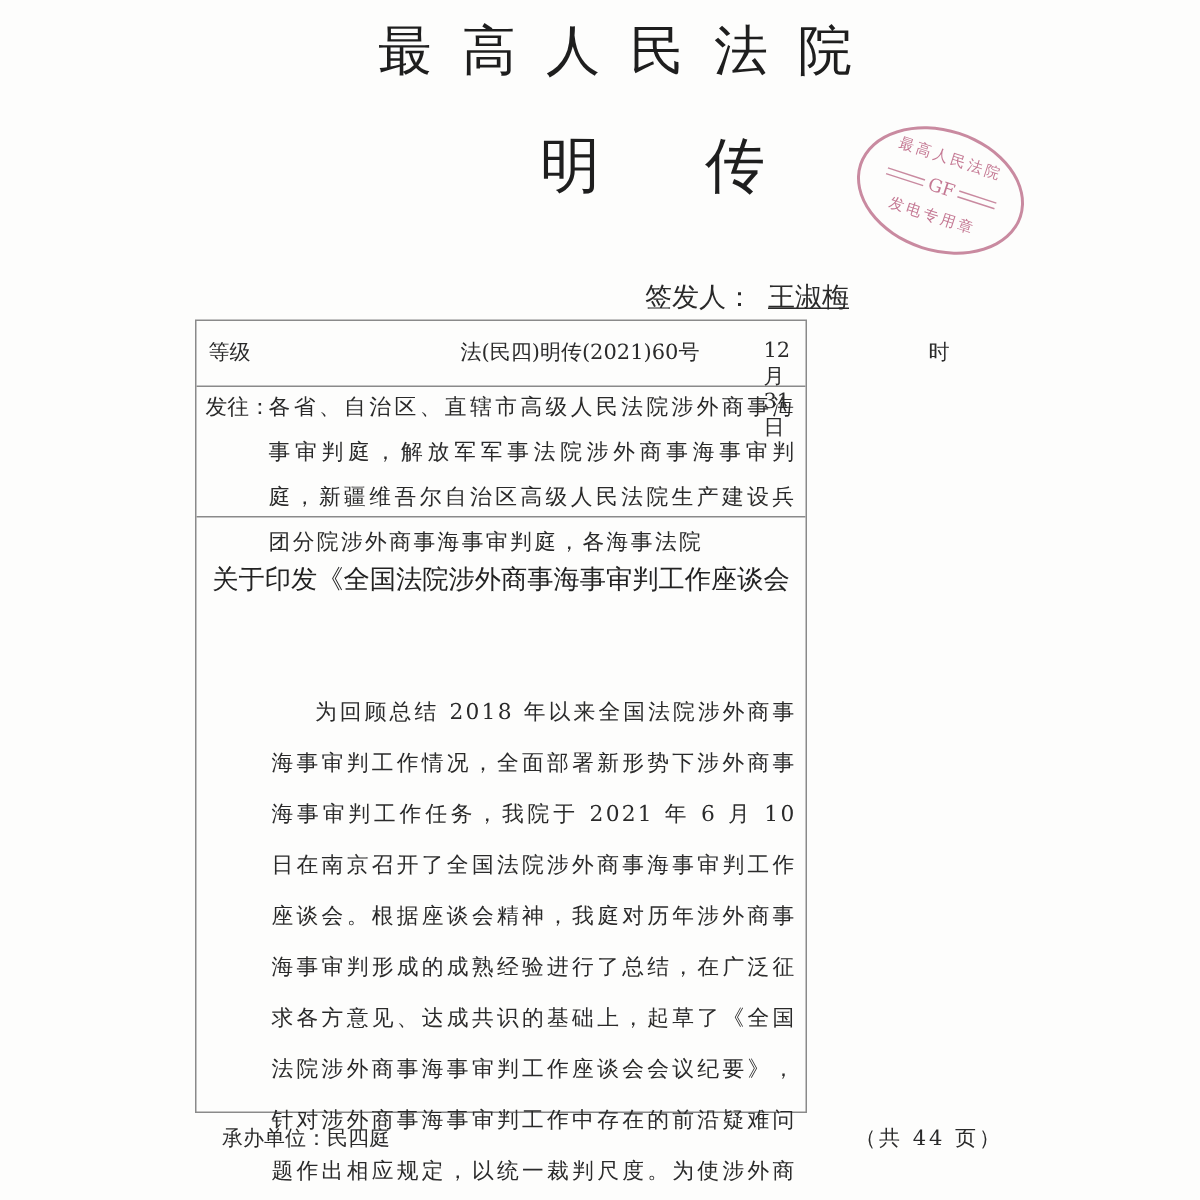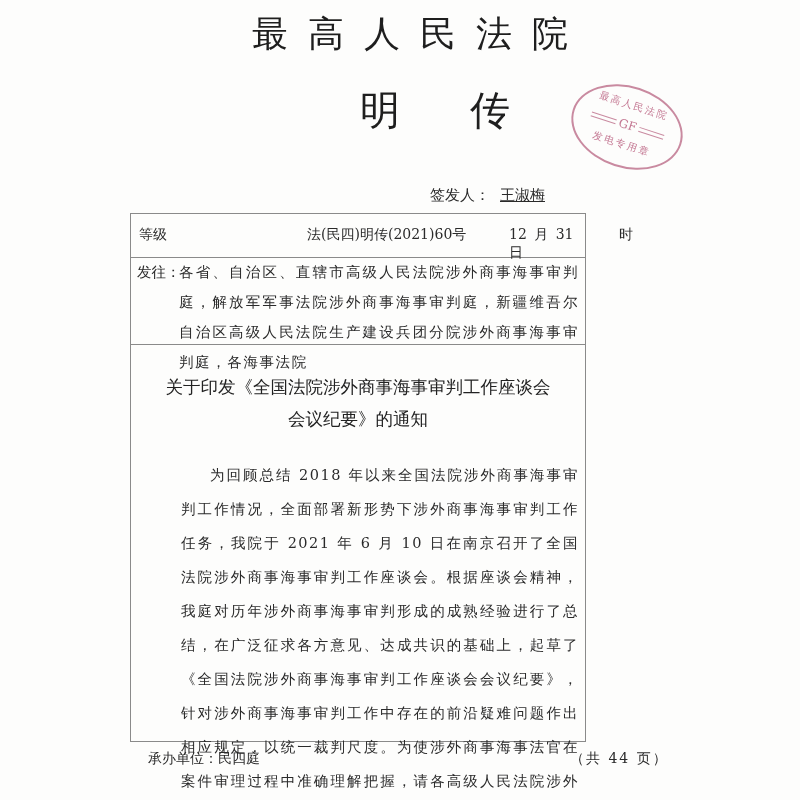--- a/index.html
+++ b/index.html
@@ -23,25 +23,25 @@
     }
     .seal .seal-top { position: absolute; top: 10px; left: 0; right: 0; letter-spacing: 2px; }
     .seal .seal-mid { position: absolute; top: 30px; left: 0; right: 0; font-size: 12px; }
     .seal .seal-mid::before, .seal .seal-mid::after {
       content: ""; display: inline-block; width: 26px; height: 3px;
       border-top: 1px solid #c98aa0; border-bottom: 1px solid #c98aa0; vertical-align: middle; margin: 0 3px;
     }
     .seal .seal-bot { position: absolute; top: 50px; left: 0; right: 0; letter-spacing: 2px; }
     .signer {
       left: 430px; top: 186px; font-family: "DejaVu Sans", "Liberation Sans", sans-serif;
-      font-size: 15px; color: #2a2a2a;
+      font-size: 18px; color: #2a2a2a;
     }
     .signer .name { text-decoration: underline; padding-left: 10px; }
     .table {
-      left: 130px; top: 213px; width: 456px; height: 529px;
+      left: 130px; top: 213px; width: 408px; height: 529px;
       border: 1.5px solid #8a8a8a; box-sizing: border-box;
     }
     .row1 {
       position: absolute; left: 0; top: 0; right: 0; height: 43px;
       border-bottom: 1.5px solid #8a8a8a; font-size: 14px;
     }
     .row1 span { position: absolute; top: 12px; }
     .row2 {
       position: absolute; left: 0; top: 43px; right: 0; height: 87px;
       border-bottom: 1.5px solid #8a8a8a; font-size: 14.5px; line-height: 30px;
@@ -81,19 +81,18 @@
     <span style="left:128px;margin-left:48px;">法(民四)明传(2021)60号</span>
     <span style="left:378px; word-spacing:3px;">12 月 31 日</span>
     <span style="left:488px;">时</span>
   </div>
   <div class="row2">
     <span class="label">发往：</span>
     <div class="text">各省、自治区、直辖市高级人民法院涉外商事海事审判庭，解放军军事法院涉外商事海事审判庭，新疆维吾尔自治区高级人民法院生产建设兵团分院涉外商事海事审判庭，各海事法院</div>
   </div>
   <div class="notice-title">
     <div>关于印发《全国法院涉外商事海事审判工作座谈会</div>
-    <div>会议纪要》的通知</div>
   </div>
   <div class="body-text">为回顾总结 2018 年以来全国法院涉外商事海事审判工作情况，全面部署新形势下涉外商事海事审判工作任务，我院于 2021 年 6 月 10 日在南京召开了全国法院涉外商事海事审判工作座谈会。根据座谈会精神，我庭对历年涉外商事海事审判形成的成熟经验进行了总结，在广泛征求各方意见、达成共识的基础上，起草了《全国法院涉外商事海事审判工作座谈会会议纪要》，针对涉外商事海事审判工作中存在的前沿疑难问题作出相应规定，以统一裁判尺度。为使涉外商事海事法官在案件审理过程中准确理解把握，请各高级人民法院涉外商事海事审判庭认真组织相关人员学习。对于适用中存在的问题，请及时层报</div>
 </div>
 
 <div class="abs footer-left">承办单位：民四庭</div>
 <div class="abs footer-right">（共 44 页）</div>
 
 </body></html>

